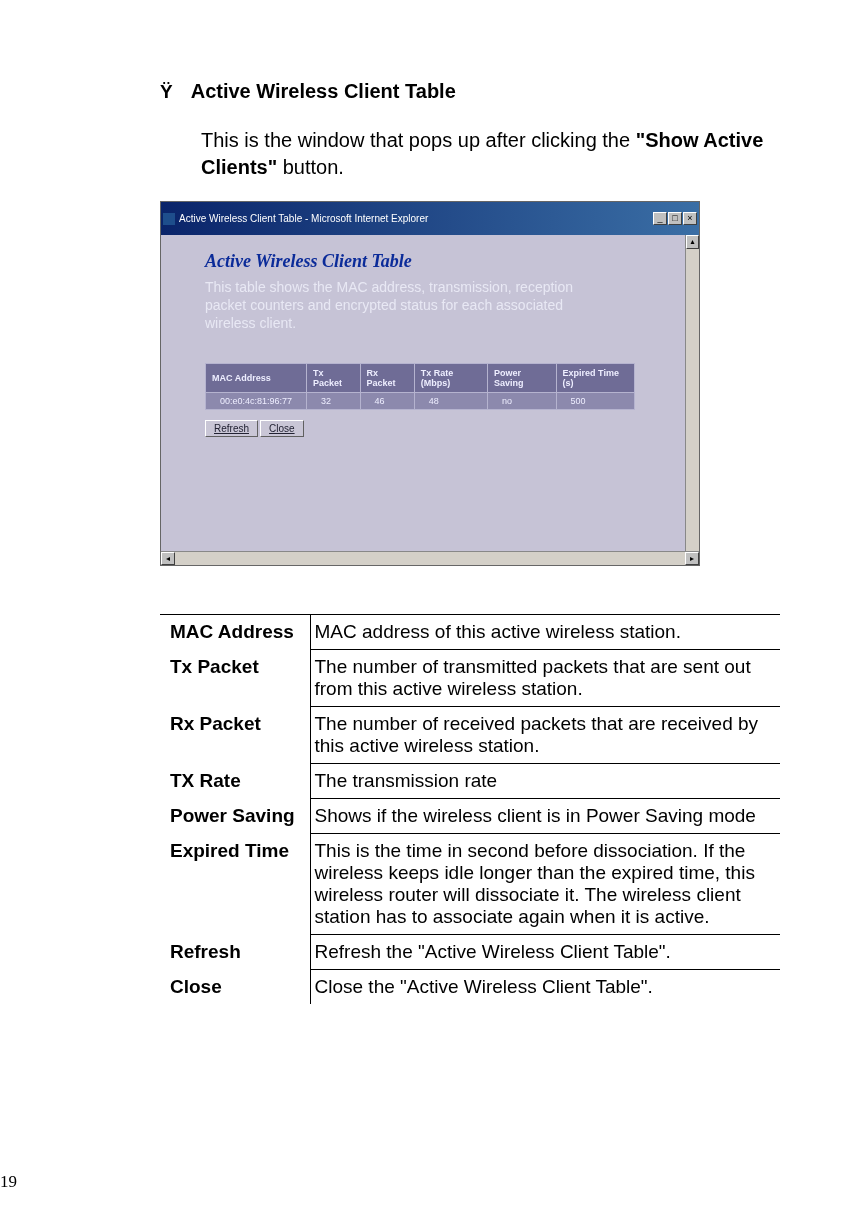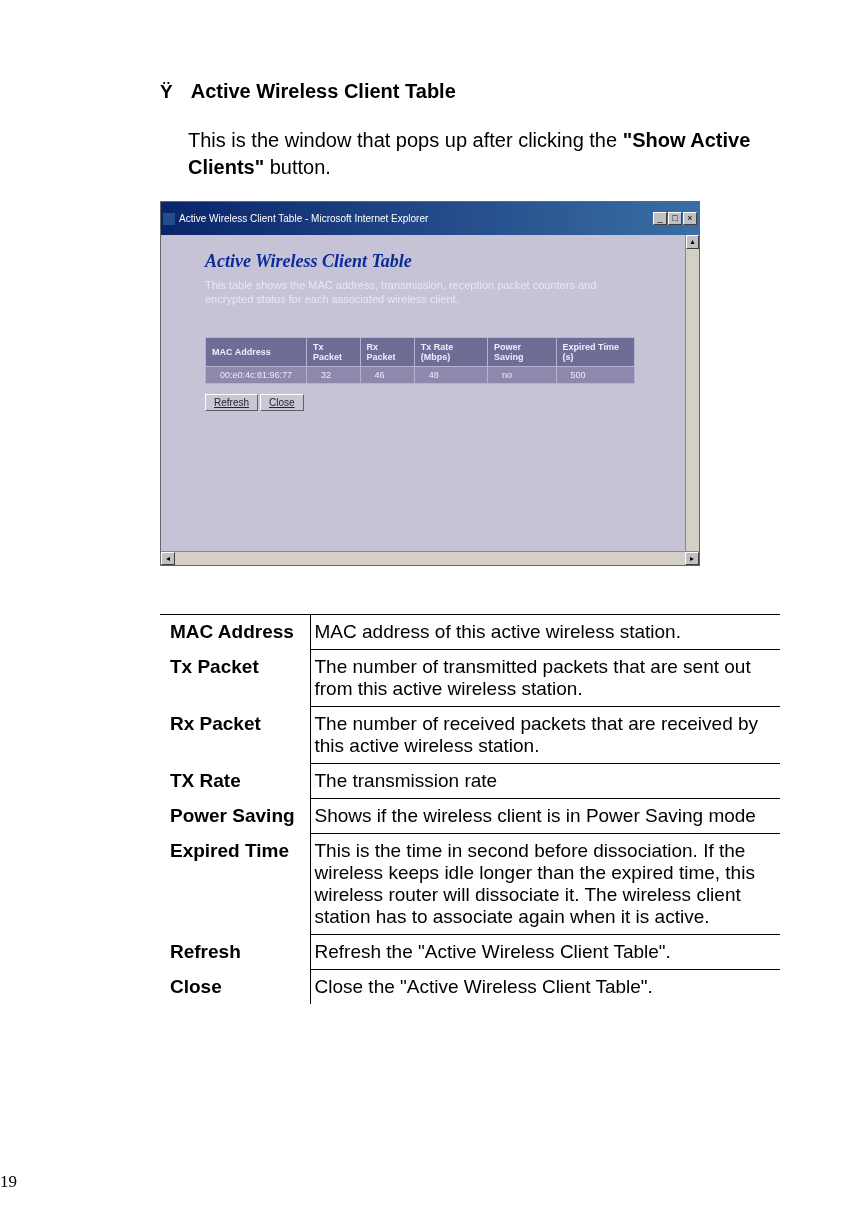--- a/index.html
+++ b/index.html
@@ -25,21 +25,21 @@
   }
   .bullet-glyph {
     font-size: 19px;
     font-weight: bold;
   }
   .heading-text {
     font-size: 20px;
     font-weight: bold;
   }
   .intro {
-    margin-left: 28px;
+    margin-left: 41px;
     font-size: 20px;
     line-height: 1.35;
     margin-bottom: 20px;
   }
   .intro .bold { font-weight: bold; }
 
   
   .window {
     width: 540px;
     border: 1px solid #666;
@@ -108,21 +108,21 @@
   .dlg-title {
     color: #0b2b99;
     font-family: Georgia, 'Times New Roman', serif;
     font-style: italic;
     font-weight: bold;
     font-size: 18px;
     margin-bottom: 6px;
   }
   .dlg-desc {
     color: #e8e8f4;
-    font-size: 11px;
+    font-size: 14px;
     line-height: 1.3;
     margin-bottom: 30px;
     max-width: 410px;
   }
   .client-table {
     border-collapse: collapse;
     width: 430px;
     font-size: 9px;
     color: #eef;
   }

